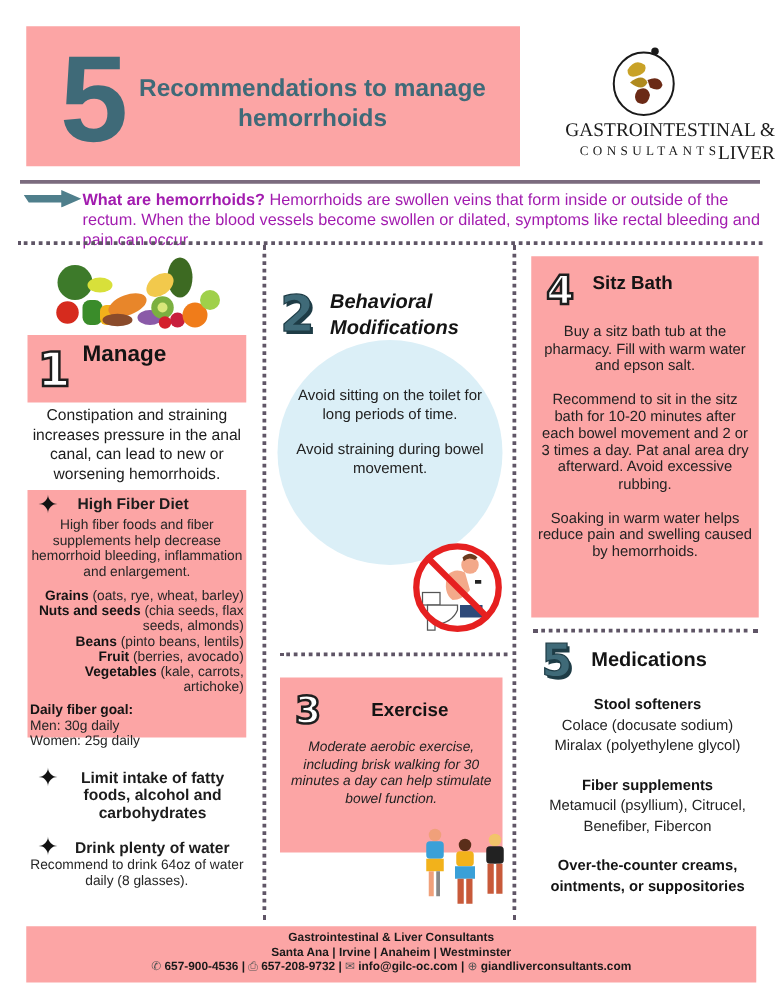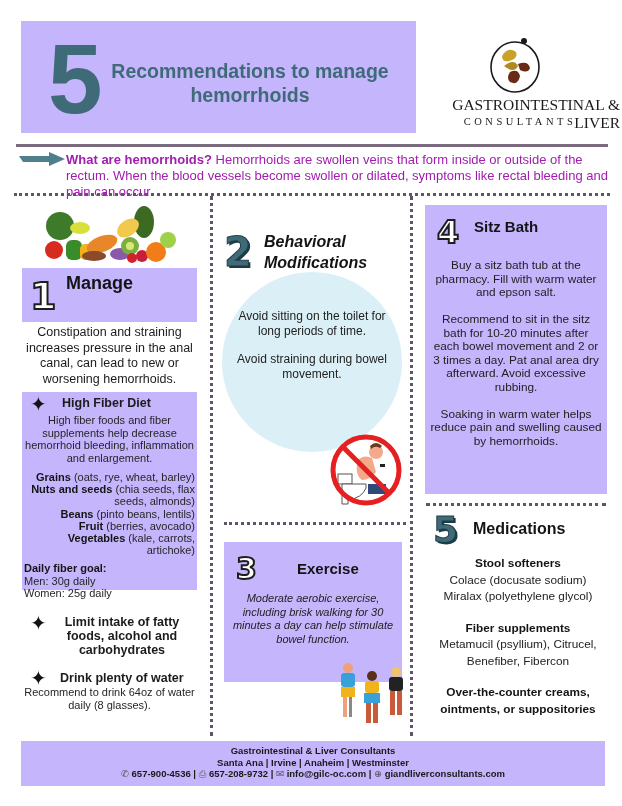--- a/index.html
+++ b/index.html
@@ -1,20 +1,20 @@
 <!DOCTYPE html>
 <html><head>
   <meta charset="utf-8">
   <style>
     * { box-sizing: border-box; margin: 0; padding: 0; }
     html, body { width: 622px; height: 806px; background: #ffffff; overflow: hidden; }
     body { position: relative; font-family: "Liberation Sans", "DejaVu Sans", sans-serif; color: #1c1c1c; }
 
     .abs { position: absolute; }
-    .lightbox { background: #c4b5fd; }
+    .lightbox { background: #fca5a5; }
 
     
     #title-box { left: 21px; top: 21px; width: 395px; height: 112px; }
     #big-five { left: 48px; top: 30px; font-size: 98px; font-weight: bold; color: #3f6a78; line-height: 1; letter-spacing: -2px; font-family: "Liberation Sans", sans-serif; }
     #title-text { left: 100px; top: 59px; width: 300px; text-align: center; color: #3f6a78; font-weight: bold; font-size: 19.5px; line-height: 24px; }
 
     #logo { left: 420px; top: 28px; width: 200px; height: 100px; }
     #logo-mark { position: absolute; left: 64px; top: 6px; width: 64px; height: 62px; }
     #logo-name { position: absolute; left: 0; top: 68px; width: 200px; text-align: right; font-family: "Liberation Serif", serif; font-size: 15.5px; letter-spacing: 0px; color: #1a1a1a; }
     #logo-sub { position: absolute; left: 0; top: 88px; width: 200px; text-align: center; font-family: "Liberation Serif", serif; font-size: 10.5px; letter-spacing: 3.5px; color: #1a1a1a; }

